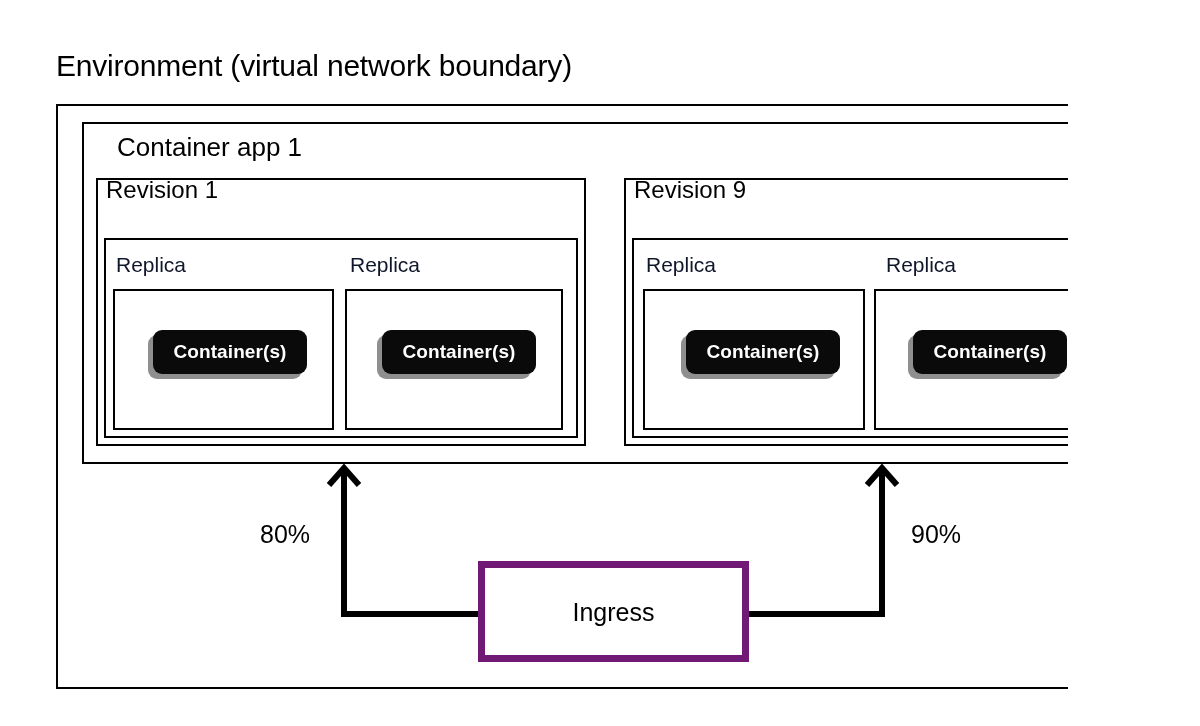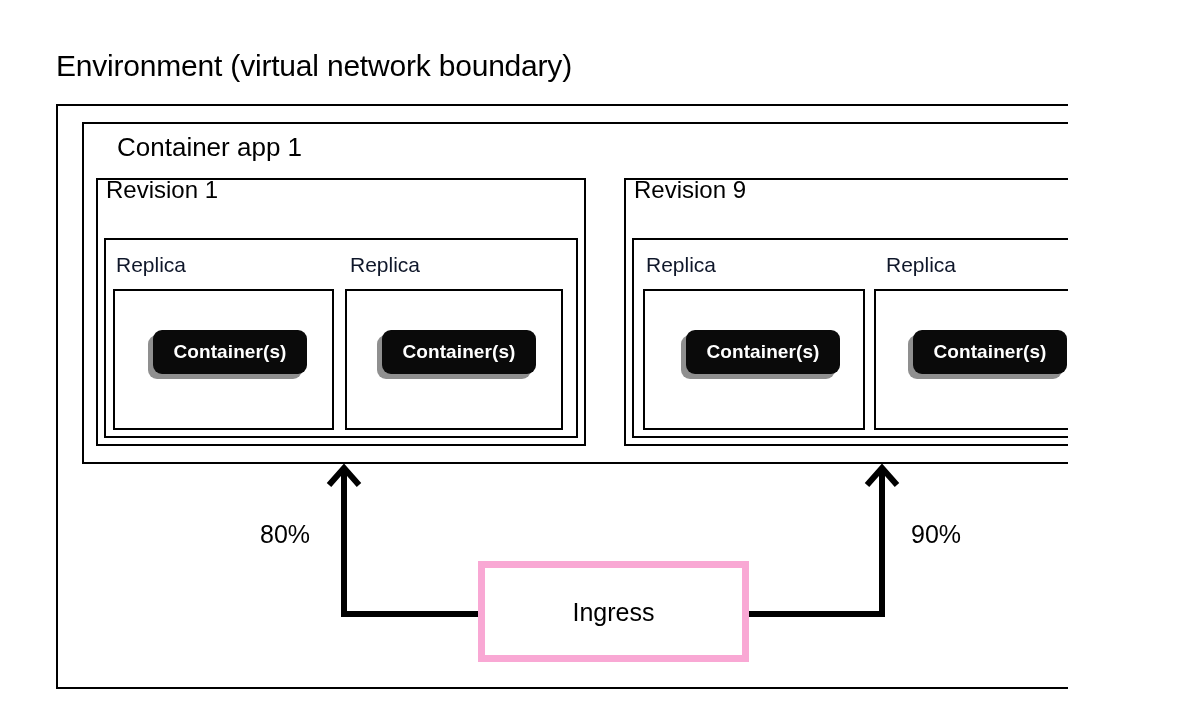--- a/index.html
+++ b/index.html
@@ -145,21 +145,21 @@
   .container-pill.c4 { left: 913px; top: 330px; width: 154px; }
 
   
   .ingress-box {
     position: absolute;
     box-sizing: border-box;
     left: 478px;
     top: 561px;
     width: 271px;
     height: 101px;
-    border: 7px solid #f9a8d4;
+    border: 7px solid #701a75;
     background: #ffffff;
     display: flex;
     align-items: center;
     justify-content: center;
   }
   .ingress-label {
     font-size: 25px;
     line-height: 30px;
     font-weight: 400;
     color: #000000;

